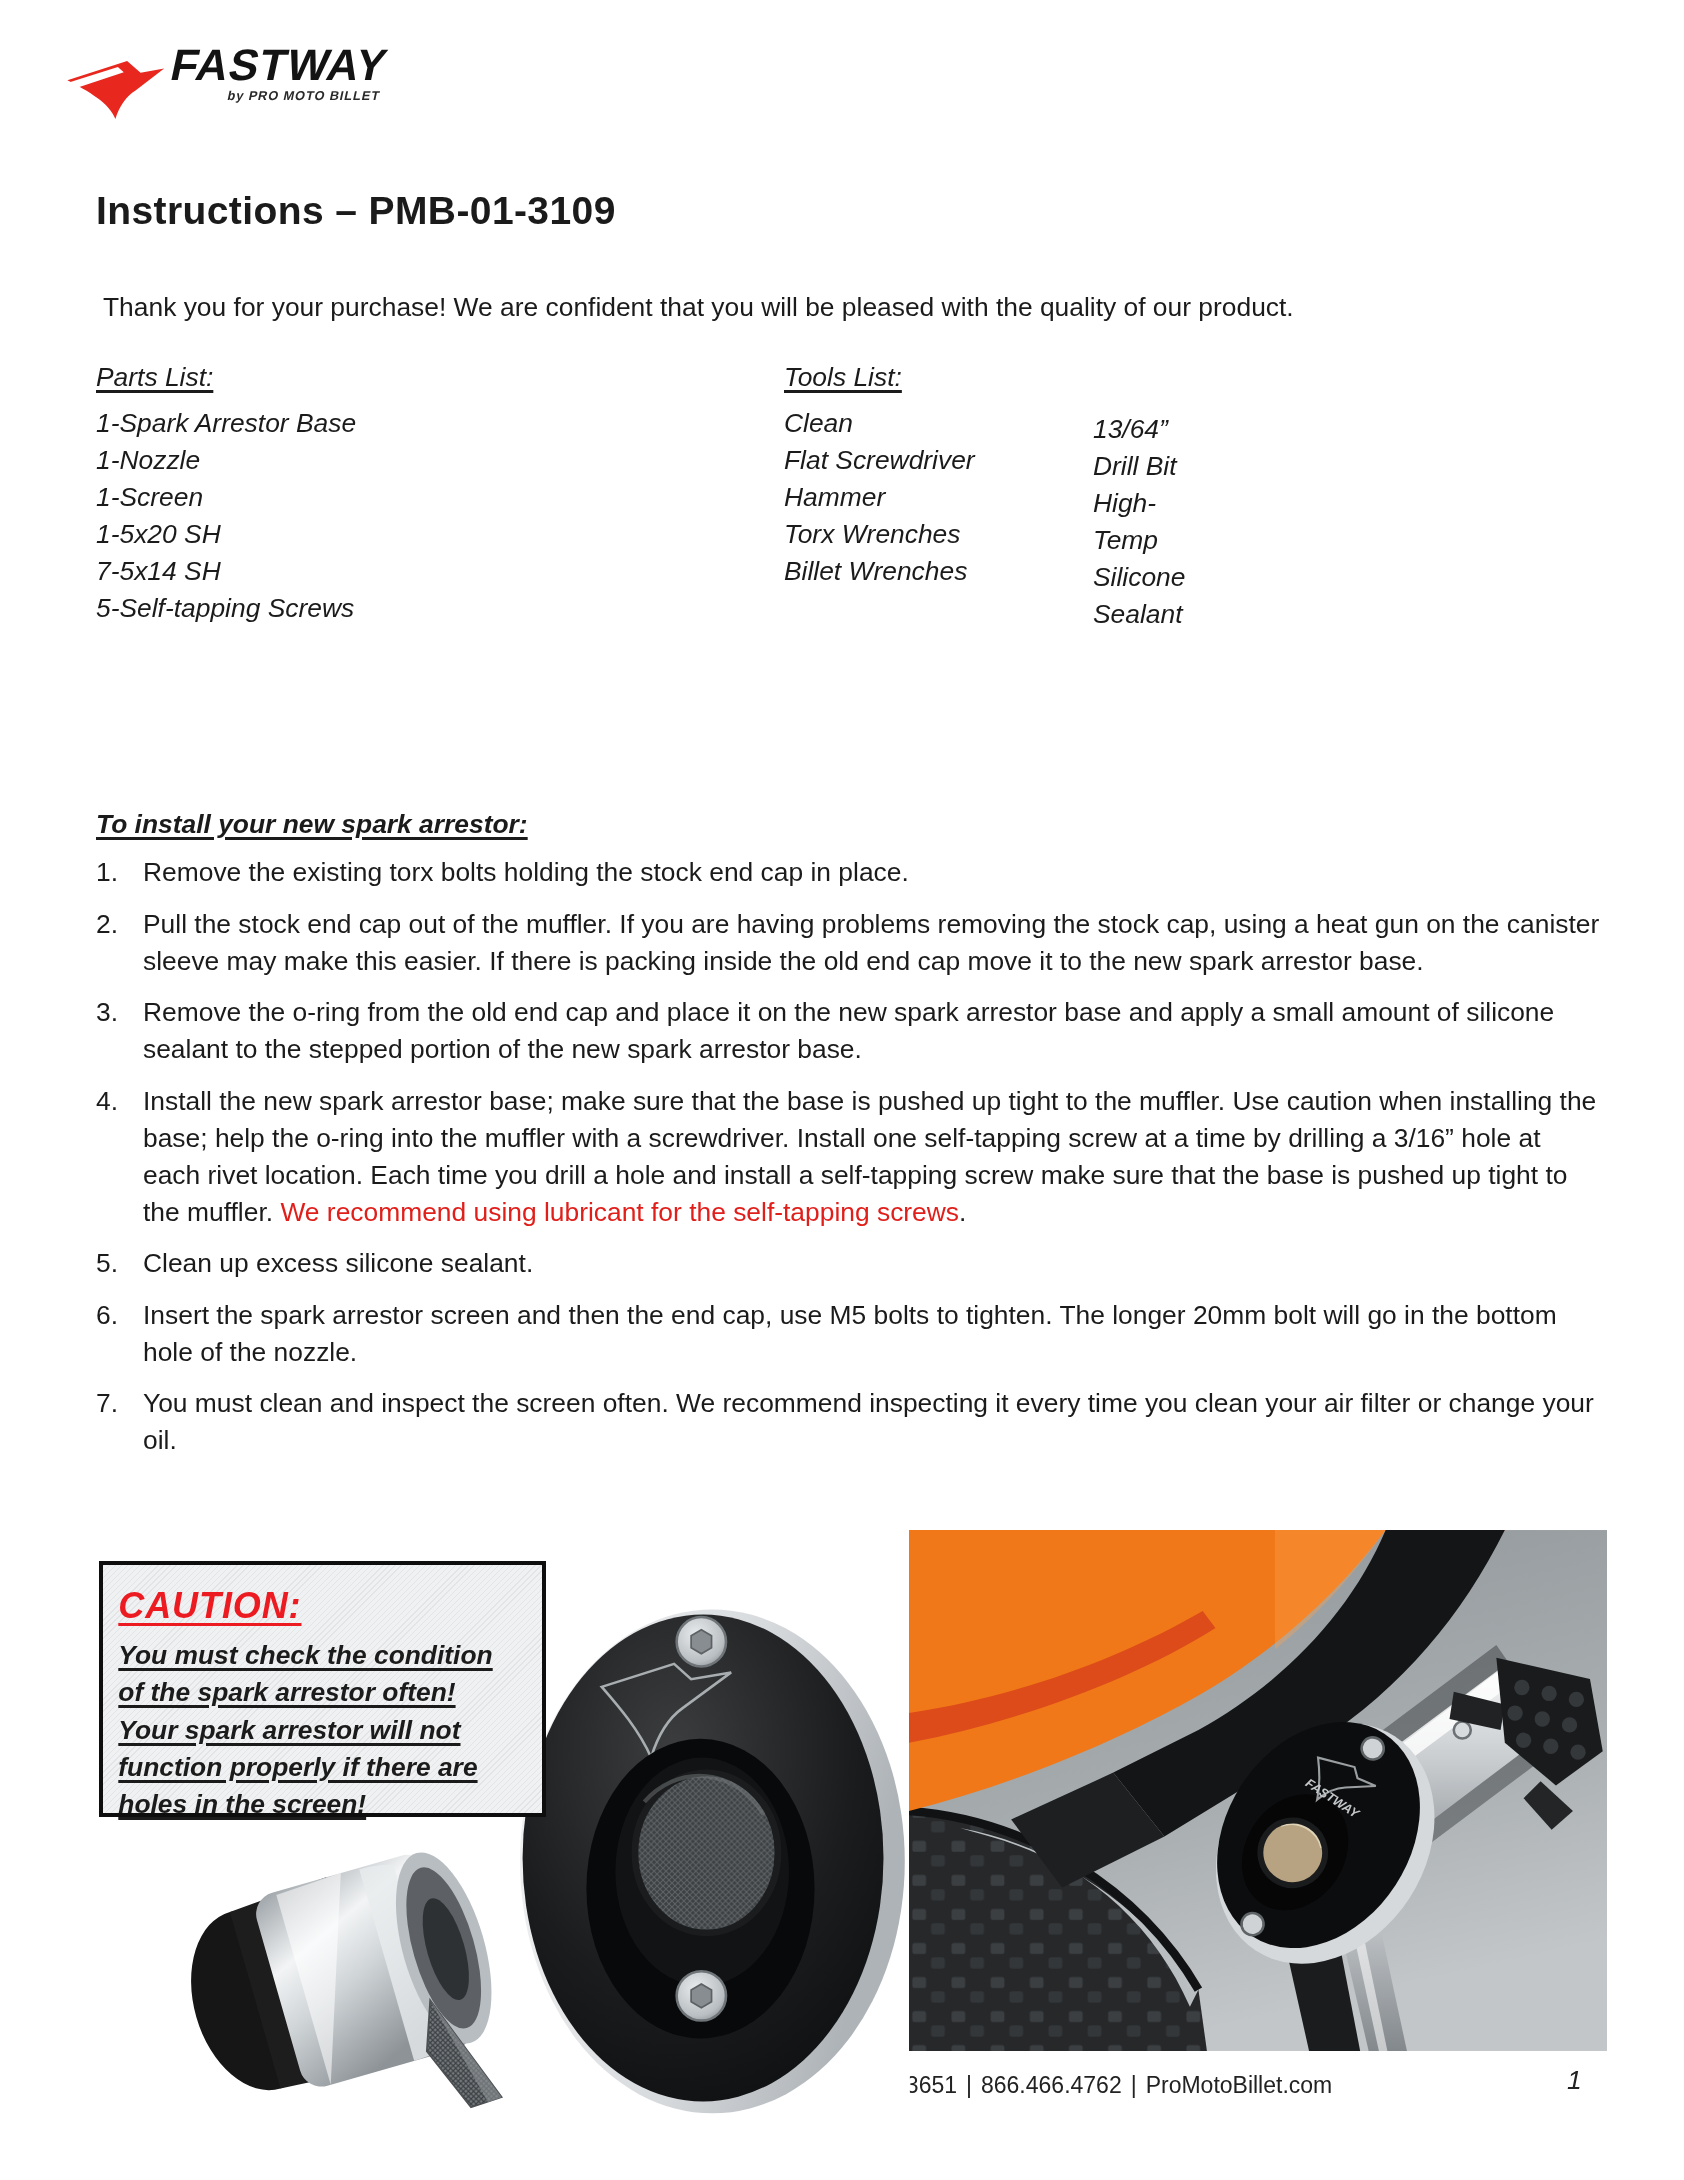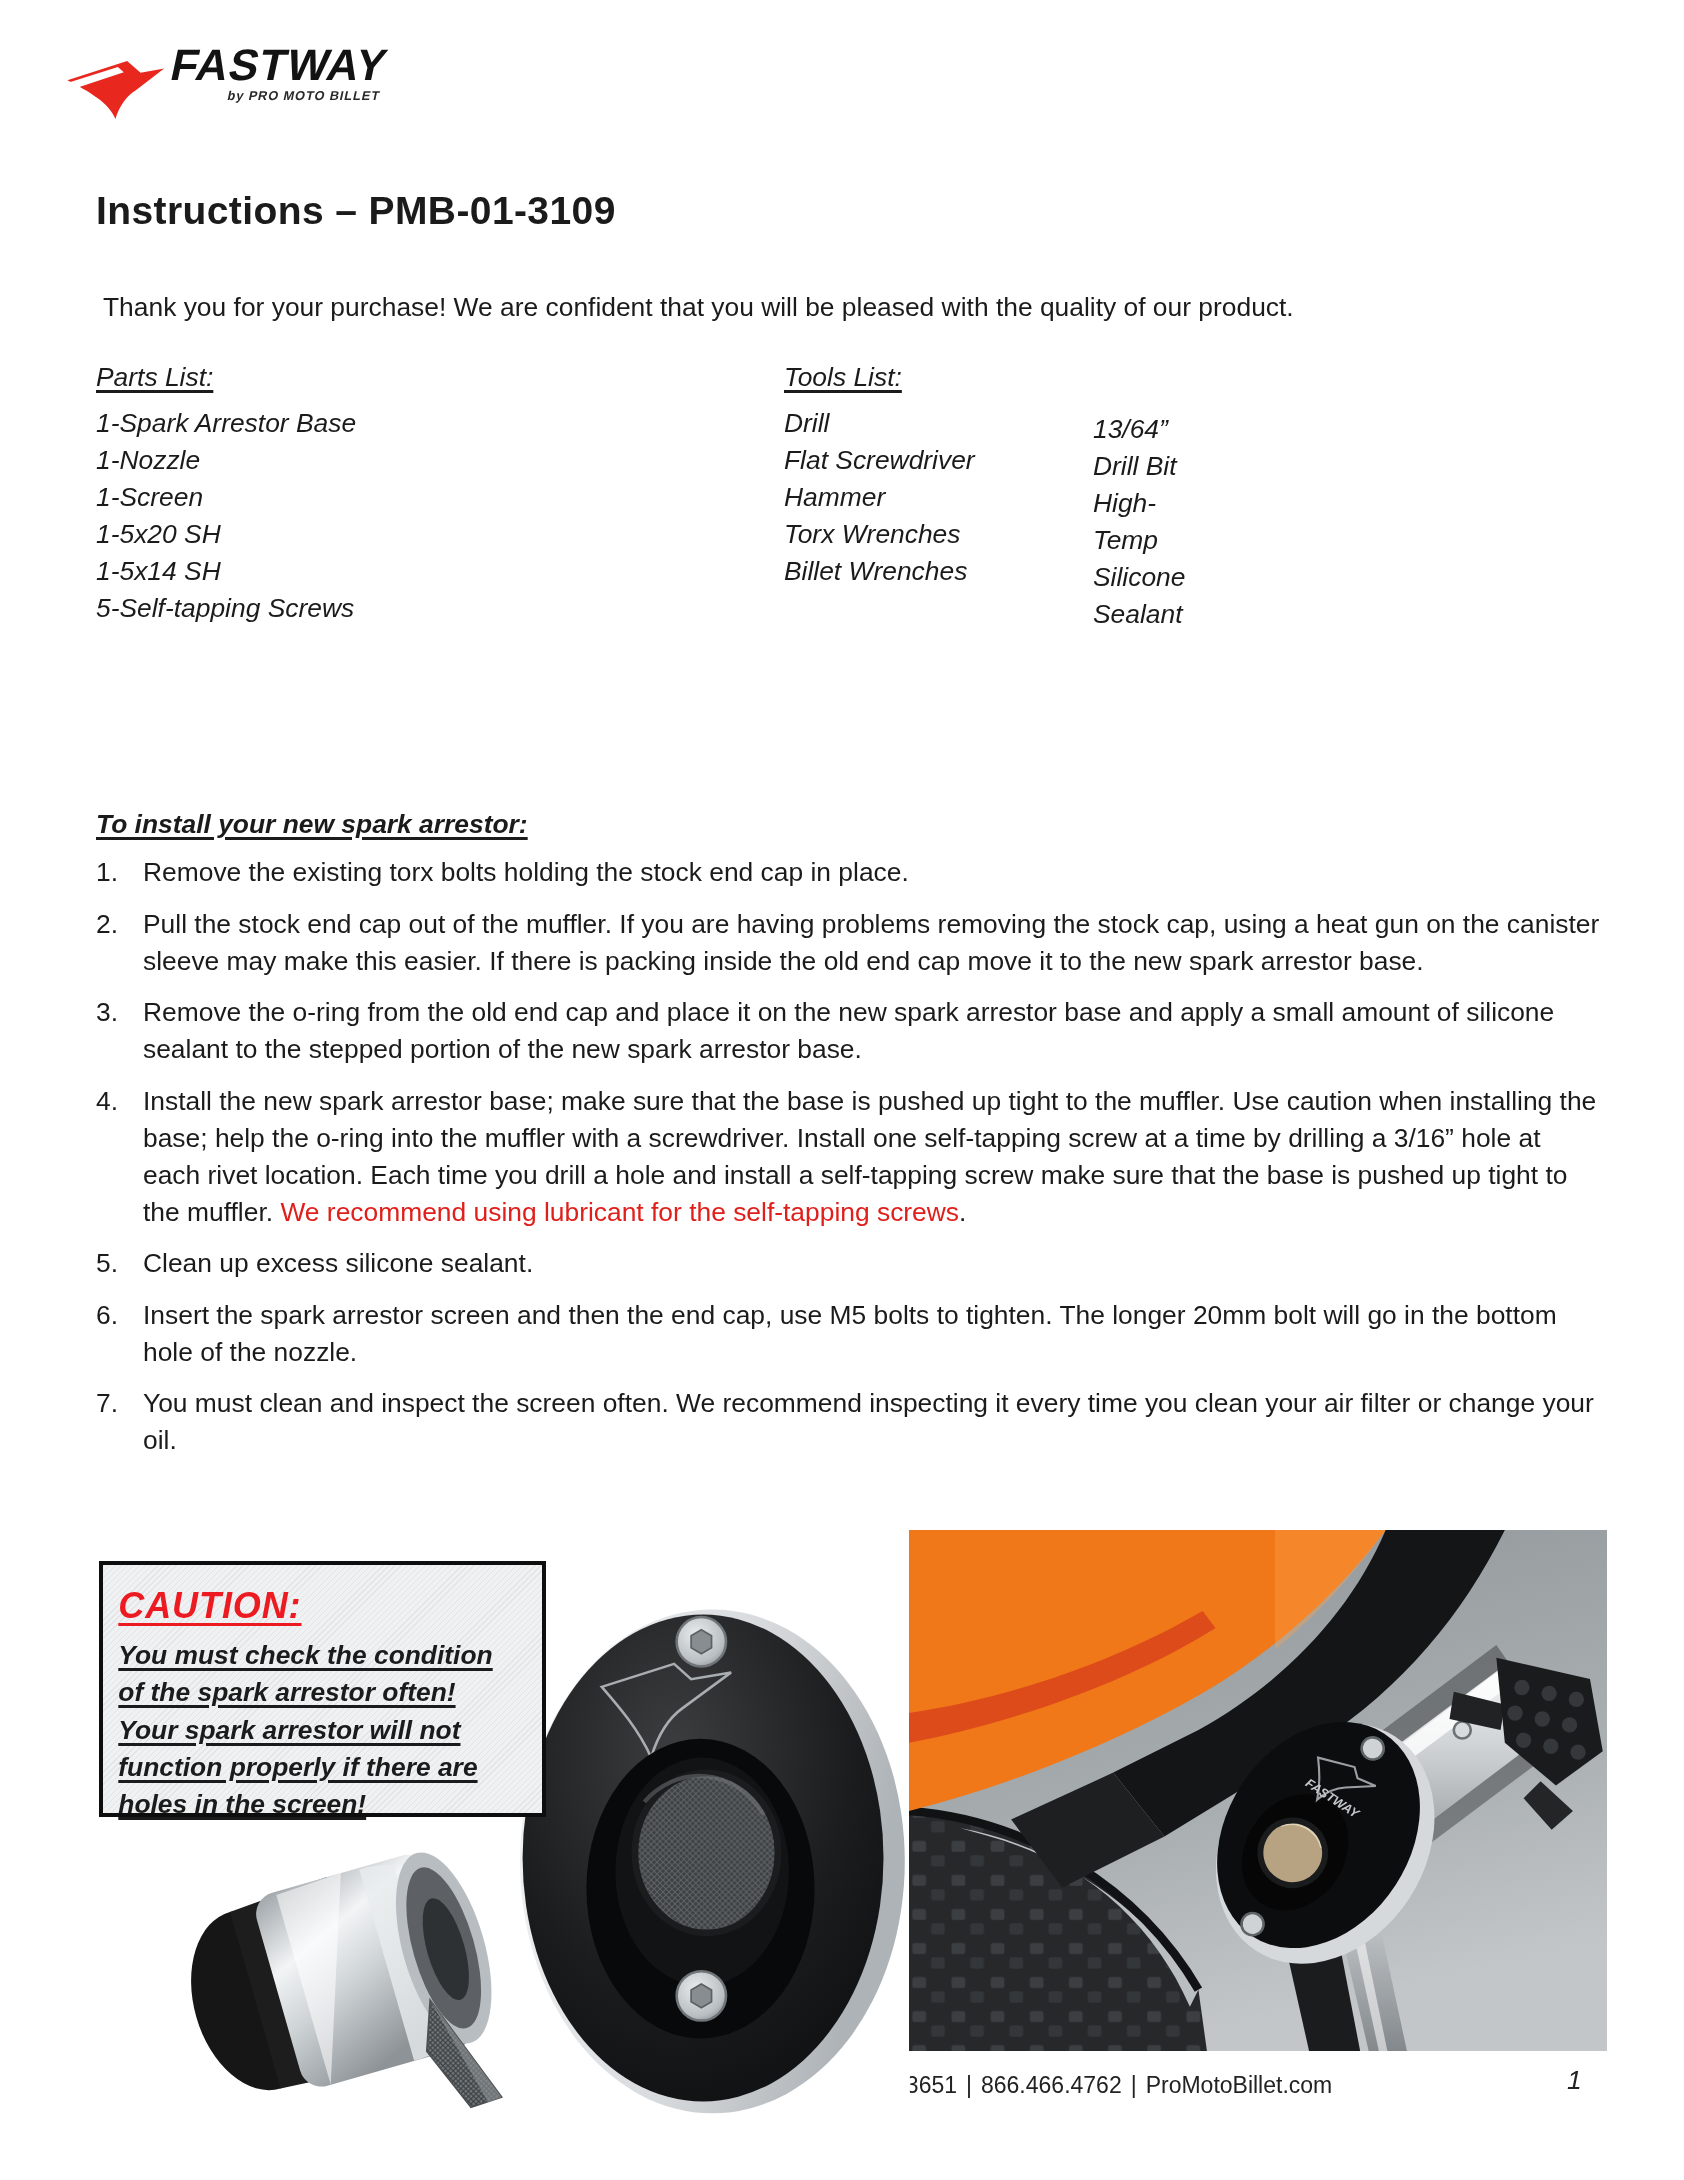--- a/index.html
+++ b/index.html
@@ -80,29 +80,29 @@
   <h1 class="abs pagetitle" style="margin:0;">Instructions – PMB-01-3109</h1>
   <p class="abs intro" style="margin:7px;">Thank you for your purchase! We are confident that you will be pleased with the quality of our product.</p>
 
   <div class="abs parts">
     <span class="listhead">Parts List:</span>
     <div class="listitems">
       <div>1-Spark Arrestor Base</div>
       <div>1-Nozzle</div>
       <div>1-Screen</div>
       <div>1-5x20 SH</div>
-      <div>1-5x14 SH</div>
+      <div>7-5x14 SH</div>
       <div>5-Self-tapping Screws</div>
     </div>
   </div>
 
   <div class="abs tools">
     <span class="listhead">Tools List:</span>
     <div class="listitems">
-      <div>Drill</div>
+      <div>Clean</div>
       <div>Flat Screwdriver</div>
       <div>Hammer</div>
       <div>Torx Wrenches</div>
       <div>Billet Wrenches</div>
     </div>
     <div class="toolcol2">
       <div>13/64” Drill Bit</div>
       <div>High-Temp Silicone Sealant</div>
     </div>
   </div>

